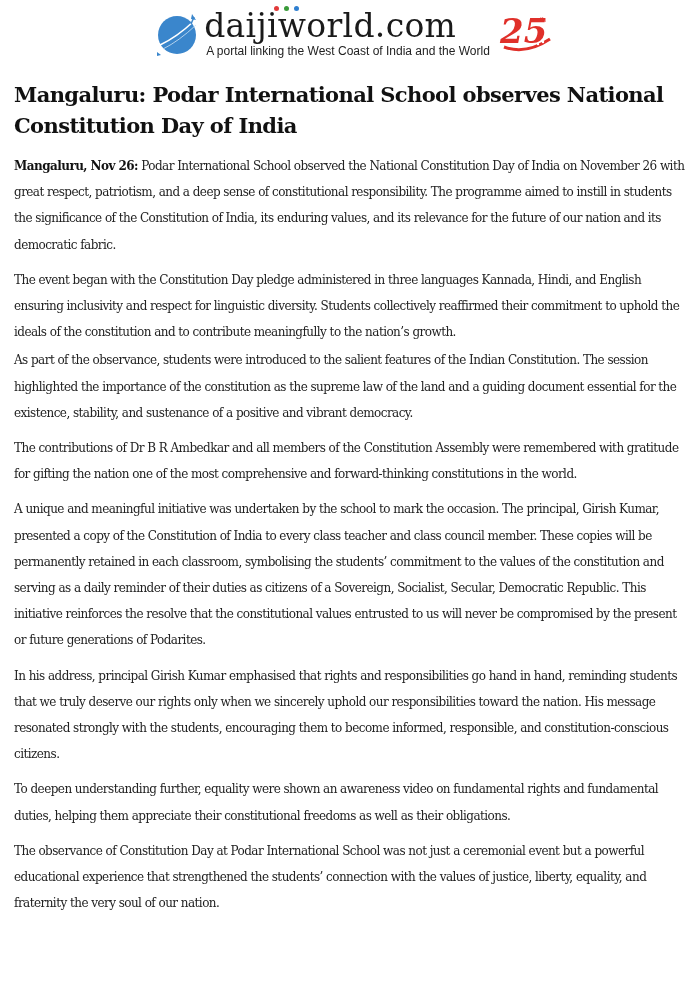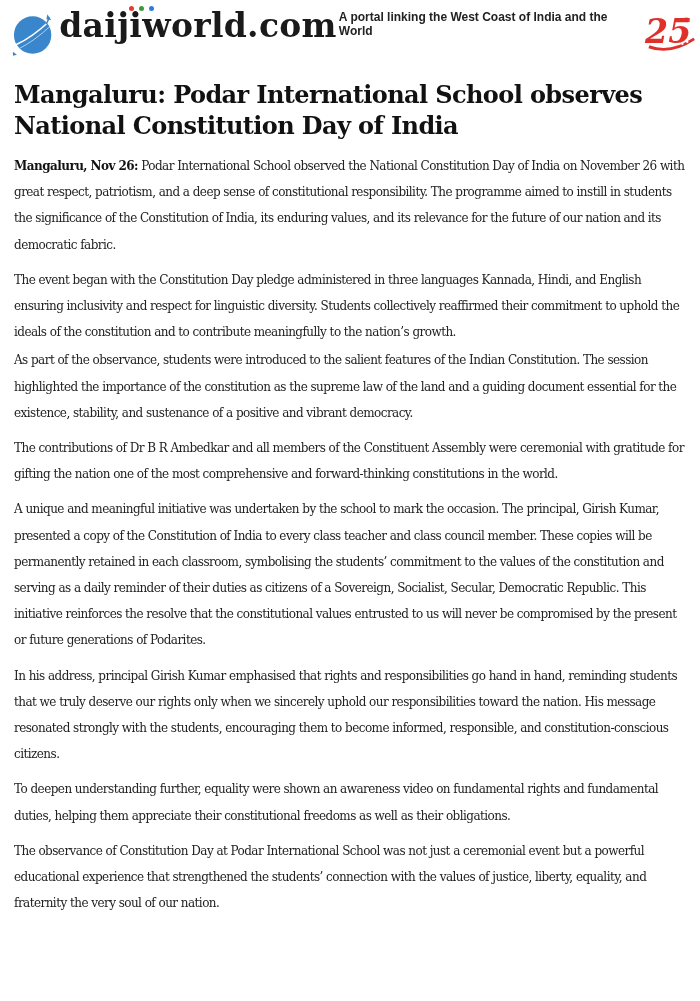--- a/index.html
+++ b/index.html
@@ -2,35 +2,35 @@
 <html><head>
 <meta charset="utf-8">
 <style>
   html, body { margin: 0; padding: 0; background: #ffffff; }
   body { width: 700px; height: 1001px; overflow: hidden; color: #1a1a1a; }
   .header {
     position: relative; height: 62px; display: flex; justify-content: center; align-items: flex-start;
   }
   .logo-wrap { position: relative; display: flex; align-items: flex-start; margin-top: 9px; margin-left: 10px; }
   .globe { width: 46px; height: 46px; position: relative; margin-right: 4px; margin-top: 2px; }
-  .brand { display: flex; flex-direction: row; font-weight: bold; }
+  .brand { display: flex; flex-direction: column; }
   .brand-name {
     font-family: "DejaVu Serif", serif; font-size: 33px; line-height: 34px; color: #1a1a1a; letter-spacing: 0.3px;
     position: relative;
   }
   .brand-name .dots { position: absolute; top: -3px; left: 70px; display: flex; gap: 5px; }
   .brand-name .dots span { width: 5px; height: 5px; border-radius: 50%; display: block; }
   .tagline {
     font-family: "Liberation Sans", sans-serif; font-size: 12px; color: #222; margin-top: 1px; margin-left: 2px;
   }
   .anniv { width: 58px; height: 46px; margin-left: 8px; margin-top: 0px; }
 
   .article { padding: 0 14px 0 14px; }
   h1 {
-    font-family: "DejaVu Serif", serif; font-weight: bold; font-size: 24px; line-height: 31px;
+    font-family: "DejaVu Serif", serif; font-weight: bold; font-size: 21px; line-height: 31px;
     margin: 17px 0 12px 0; color: #111; letter-spacing: -0.6px;
   }
   p {
     font-family: "DejaVu Serif", serif; font-size: 12px; line-height: 26.2px; margin: 0 0 9px 0;
     color: #222; letter-spacing: -0.55px; word-spacing: 0px;
   }
   p.tight { margin-bottom: 2px; }
   .dateline { font-weight: bold; color: #111; }
 </style>
 </head>
@@ -66,18 +66,18 @@
     </svg>
   </div>
 </div>
 
 <div class="article">
   <h1>Mangaluru: Podar International School observes National Constitution Day of India</h1>
 
   <p><span class="dateline">Mangaluru, Nov 26:</span><span> Podar International School observed the National Constitution Day of India on November 26 with great respect, patriotism, and a deep sense of constitutional responsibility. The programme aimed to instill in students the significance of the Constitution of India, its enduring values, and its relevance for the future of our nation and its democratic fabric.</span></p>
   <p class="tight">The event began with the Constitution Day pledge administered in three languages Kannada, Hindi, and English ensuring inclusivity and respect for linguistic diversity. Students collectively reaffirmed their commitment to uphold the ideals of the constitution and to contribute meaningfully to the nation’s growth.</p>
   <p>As part of the observance, students were introduced to the salient features of the Indian Constitution. The session highlighted the importance of the constitution as the supreme law of the land and a guiding document essential for the existence, stability, and sustenance of a positive and vibrant democracy.</p>
-  <p>The contributions of Dr B R Ambedkar and all members of the Constituent Assembly were ceremonial with gratitude for gifting the nation one of the most comprehensive and forward-thinking constitutions in the world.</p>
+  <p>The contributions of Dr B R Ambedkar and all members of the Constitution Assembly were remembered with gratitude for gifting the nation one of the most comprehensive and forward-thinking constitutions in the world.</p>
   <p>A unique and meaningful initiative was undertaken by the school to mark the occasion. The principal, Girish Kumar, presented a copy of the Constitution of India to every class teacher and class council member. These copies will be permanently retained in each classroom, symbolising the students’ commitment to the values of the constitution and serving as a daily reminder of their duties as citizens of a Sovereign, Socialist, Secular, Democratic Republic. This initiative reinforces the resolve that the constitutional values entrusted to us will never be compromised by the present or future generations of Podarites.</p>
   <p>In his address, principal Girish Kumar emphasised that rights and responsibilities go hand in hand, reminding students that we truly deserve our rights only when we sincerely uphold our responsibilities toward the nation. His message resonated strongly with the students, encouraging them to become informed, responsible, and constitution-conscious citizens.</p>
   <p>To deepen understanding further, equality were shown an awareness video on fundamental rights and fundamental duties, helping them appreciate their constitutional freedoms as well as their obligations.</p>
   <p>The observance of Constitution Day at Podar International School was not just a ceremonial event but a powerful educational experience that strengthened the students’ connection with the values of justice, liberty, equality, and fraternity the very soul of our nation.</p>
 </div>
 
 </body></html>

